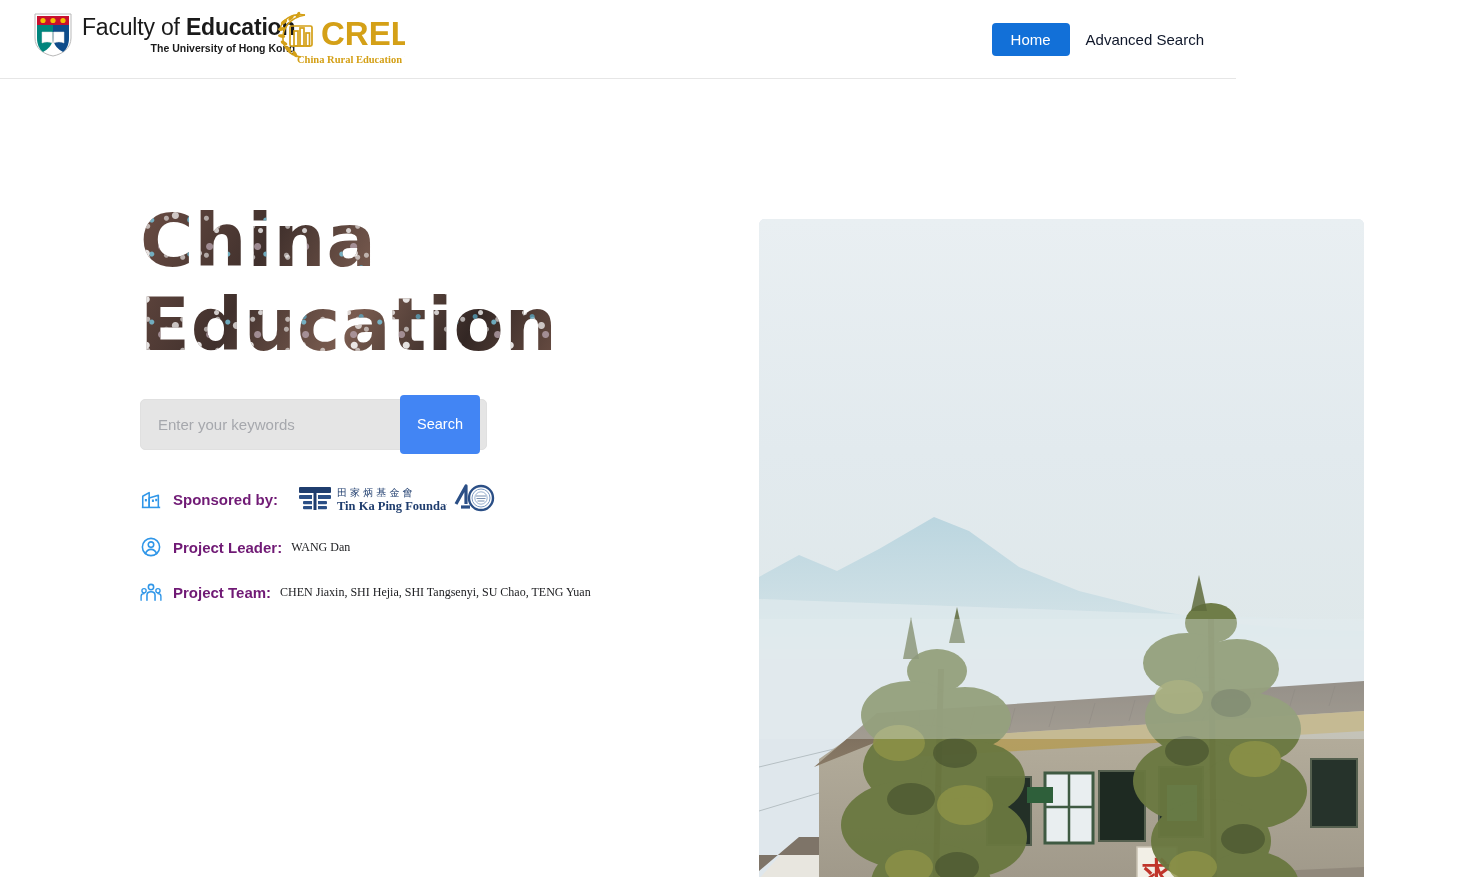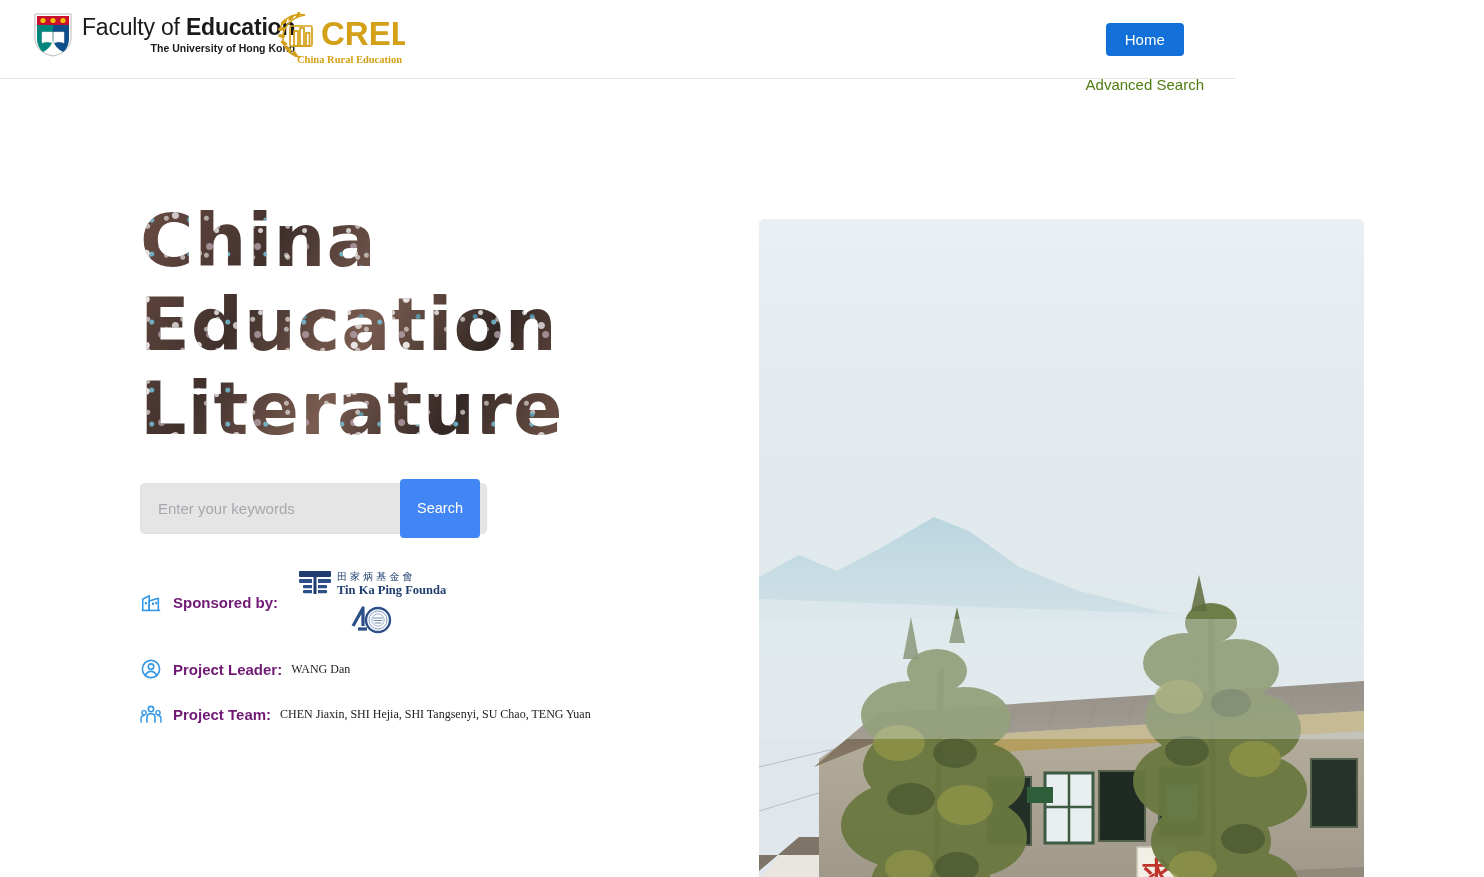--- a/index.html
+++ b/index.html
@@ -36,31 +36,31 @@
     text-align: right; margin-top: 4px; white-space: nowrap;
   }
   .crel-logo {
     position: absolute; left: 277px; top: 9px;
     display: block;
   }
 
   
   .nav {
     position: absolute; right: 30px; top: 23px;
-    display: flex; align-items: center; gap: 14px; flex-direction: column;
+    display: flex; align-items: center; gap: 14px;
   }
   .nav-home {
     background: #1270d8; color: #fff;
     font-size: 15px; padding: 9px 19px;
     border: none; border-radius: 4px; cursor: pointer;
     font-family: "Liberation Sans", sans-serif;
     line-height: 1;
   }
   .nav-link {
-    color: #4d7c0f; font-size: 15px; text-decoration: none;
+    color: #0f172a; font-size: 15px; text-decoration: none;
     cursor: pointer; padding: 6px 2px;
   }
 
   
   .main {
     position: relative;
     width: 1484px; height: 798px; margin-left: 31px;
   }
 
   .left-col {
@@ -135,21 +135,21 @@
   }
   .meta-label {
     font-size: 15px; font-weight: 700; color: #701a75;
     white-space: nowrap;
   }
   .meta-value {
     font-family: "Liberation Serif", serif;
     font-size: 12px; color: #202124;
     margin-left: 9px; white-space: nowrap;
   }
-  .sponsor-logos { display: flex; align-items: center; margin-left: 19px; gap: 6px; flex-direction: column; }
+  .sponsor-logos { display: flex; align-items: center; margin-left: 19px; gap: 6px; }
 
   
   .photo {
     position: absolute;
     left: 728px; top: 140px;
     width: 605px; height: 707px;
     border-radius: 6px; overflow: hidden;
     background: #dfe7ec;
   }
   .photo svg { display: block; width: 100%; height: 100%; }
@@ -215,21 +215,20 @@
   </div>
 </div>
 
 <div class="main">
 
   <div class="left-col">
 
     <h1 class="hero-title">
       <span class="ln">China</span>
       <span class="ln">Education</span>
-      <span class="ln">Literature</span>
     </h1>
 
     <div class="search-wrap">
       <input class="search-input" type="text" placeholder="Enter your keywords" style="">
       <button class="search-btn">Search</button>
     </div>
 
     <div class="meta">
 
       <div class="meta-row">

